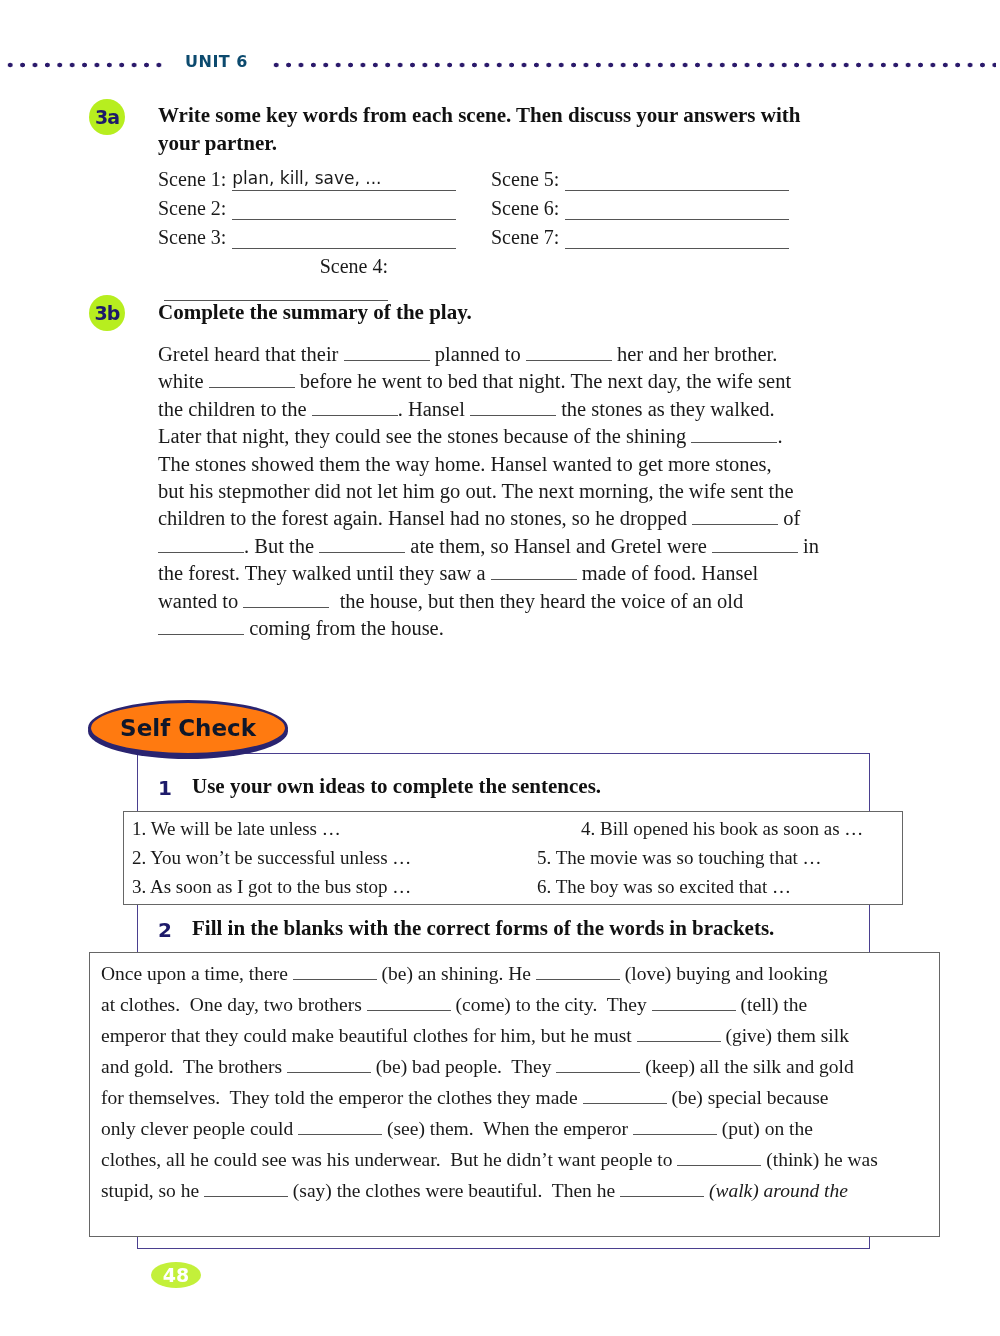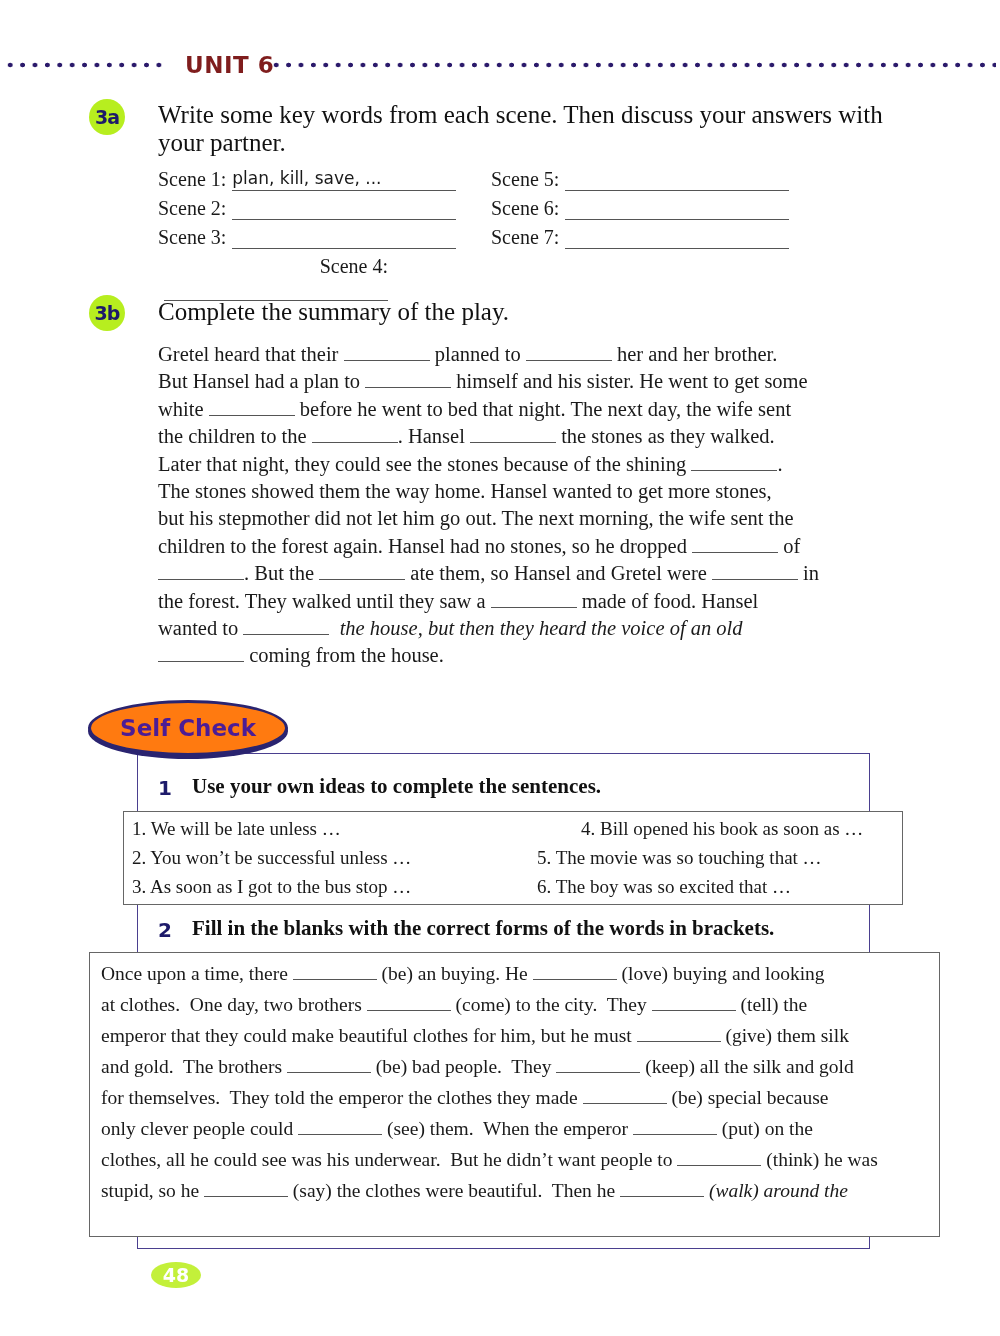--- a/index.html
+++ b/index.html
@@ -4,45 +4,45 @@
 <style>
   html, body { margin:0; padding:0; }
   body { width:1000px; height:1336px; background:#ffffff; position:relative; overflow:hidden;
          font-family:"Liberation Serif","DejaVu Serif",serif; color:#1a1a1a; }
 
   
   .dots { position:absolute; top:62px; height:6px;
           background-image: radial-gradient(circle, #2b1a6b 2.2px, transparent 2.6px);
           background-size:12.4px 6px; background-repeat:repeat-x; }
   .unit-title { position:absolute; left:185px; top:52px; font-family:"DejaVu Sans",sans-serif;
-                font-weight:bold; font-size:23px; color:#7f1d1d; letter-spacing:0.5px; }
+                font-weight:bold; font-size:16px; color:#0c4a6e; letter-spacing:0.5px; }
 
   
   .badge { position:absolute; width:36px; height:36px; border-radius:50%; background:#b7ee1f;
            font-family:"DejaVu Sans",sans-serif; font-weight:bold; font-size:19px; color:#1d1a6a;
            display:flex; align-items:center; justify-content:center; letter-spacing:-1px; }
 
-  .instr { position:absolute; font-weight:normal; font-size:25px; line-height:28px; color:#111; }
+  .instr { position:absolute; font-weight:bold; font-size:21px; line-height:28px; color:#111; }
 
   
   .scene { position:absolute; font-size:20px; display:flex; align-items:flex-end; }
   .scene .lbl { white-space:nowrap; }
   .scene .line { display:inline-block; border-bottom:1.5px solid #555; height:22px; margin-left:6px;
                  font-family:"DejaVu Sans",sans-serif; font-size:17px; line-height:20px; }
 
   
   .para { position:absolute; left:158px; top:341px; width:760px; font-size:20.5px; line-height:27.4px; }
   .para .ln { white-space:nowrap; height:27.4px; }
   .blank { display:inline-block; width:86px; border-bottom:1.3px solid #555; height:18px; vertical-align:baseline; }
 
   
   .selfcheck { position:absolute; left:88px; top:700px; width:200px; height:56px; border-radius:50%;
                background:#ff7a10; border:3px solid #2a2470; box-sizing:border-box;
                display:flex; align-items:center; justify-content:center;
-               font-family:"DejaVu Sans",sans-serif; font-weight:bold; font-size:23px; color:#4c1d95;
+               font-family:"DejaVu Sans",sans-serif; font-weight:bold; font-size:23px; color:#0f172a;
                box-shadow: 0 3px 0 #2a2470; }
   .outer-frame { position:absolute; left:137px; top:753px; width:733px; height:496px;
                  border:1.5px solid #4a3f8f; box-sizing:border-box; }
   .sec-num { position:absolute; font-family:"DejaVu Sans",sans-serif; font-weight:bold; font-size:20px; color:#1d1a6a; }
   .sec-title { position:absolute; font-weight:bold; font-size:21px; color:#111; }
 
   .box1 { position:absolute; left:123px; top:811px; width:780px; height:94px; background:#fff;
           border:1.5px solid #666; box-sizing:border-box; font-size:19px; }
   .box1 .it { position:absolute; white-space:nowrap; }
 
@@ -94,30 +94,29 @@
 </div>
 <div class="scene" style="left:491px;top:226px;">
   <span class="lbl">Scene 7:</span>
   <span class="line" style="width:224px;"></span>
 </div>
 
 <div class="badge" style="left:89px;top:295px;">3b</div>
 <div class="instr" style="left:158px;top:298px;">Complete the summary of the play.</div>
 <div class="para" id="summary">
     <div class="ln"><span style="white-space: pre;">Gretel heard that their </span><span class="blank"></span><span style="white-space: pre;"> planned to </span><span class="blank"></span><span style="white-space: pre;"> her and her brother.</span></div>
-    <div class="ln"><span style="white-space: pre;">But Hansel had a plan to </span><span class="blank"></span><span style="white-space: pre;"> himself and his sister. He went to get some</span></div>
     <div class="ln"><span style="white-space: pre;">white </span><span class="blank"></span><span style="white-space: pre;"> before he went to bed that night. The next day, the wife sent</span></div>
     <div class="ln"><span style="white-space: pre;">the children to the </span><span class="blank"></span><span style="white-space: pre;">. Hansel </span><span class="blank"></span><span style="white-space: pre;"> the stones as they walked.</span></div>
     <div class="ln"><span style="white-space: pre;">Later that night, they could see the stones because of the shining </span><span class="blank"></span><span style="white-space: pre;">.</span></div>
     <div class="ln"><span style="white-space: pre;">The stones showed them the way home. Hansel wanted to get more stones,</span></div>
     <div class="ln"><span style="white-space: pre;">but his stepmother did not let him go out. The next morning, the wife sent the</span></div>
     <div class="ln"><span style="white-space: pre; text-align: right;">children to the forest again. Hansel had no stones, so he dropped </span><span class="blank"></span><span style="white-space: pre;"> of</span></div>
     <div class="ln"><span class="blank"></span><span style="white-space: pre;">. But the </span><span class="blank"></span><span style="white-space: pre;"> ate them, so Hansel and Gretel were </span><span class="blank"></span><span style="white-space: pre;"> in</span></div>
     <div class="ln"><span style="white-space: pre;">the forest. They walked until they saw a </span><span class="blank"></span><span style="white-space: pre;"> made of food. Hansel</span></div>
-    <div class="ln"><span style="white-space: pre;">wanted to </span><span class="blank"></span><span style="white-space: pre; font-style: italic;">  the house, but then they heard the voice of an old</span></div>
+    <div class="ln"><span style="white-space: pre;">wanted to </span><span class="blank"></span><span style="white-space: pre;">  the house, but then they heard the voice of an old</span></div>
     <div class="ln"><span class="blank"></span><span style="white-space: pre;"> coming from the house.</span></div>
   </div>
 
 <div class="outer-frame"></div>
 <div class="selfcheck">Self Check</div>
 
 <div class="sec-num" style="left:158px;top:776px;">1</div>
 <div class="sec-title" style="left:192px;top:774px;">Use your own ideas to complete the sentences.</div>
 
 <div class="box1">
@@ -126,21 +125,21 @@
   <div class="it" style="left:8px;top:64px;">3. As soon as I got to the bus stop …</div>
   <div class="it" style="left:413px;top:6px;margin-left:44px;">4. Bill opened his book as soon as …</div>
   <div class="it" style="left:413px;top:35px;">5. The movie was so touching that …</div>
   <div class="it" style="left:413px;top:64px;">6. The boy was so excited that …</div>
 </div>
 
 <div class="sec-num" style="left:158px;top:918px;">2</div>
 <div class="sec-title" style="left:192px;top:916px;">Fill in the blanks with the correct forms of the words in brackets.</div>
 
 <div class="box2" id="story">
-    <div class="ln"><span style="white-space: pre;">Once upon a time, there </span><span class="blank"></span><span style="white-space: pre;"> (be) an buying. He </span><span class="blank"></span><span style="white-space: pre;"> (love) buying and looking</span></div>
+    <div class="ln"><span style="white-space: pre;">Once upon a time, there </span><span class="blank"></span><span style="white-space: pre;"> (be) an shining. He </span><span class="blank"></span><span style="white-space: pre;"> (love) buying and looking</span></div>
     <div class="ln"><span style="white-space: pre;">at clothes.  One day, two brothers </span><span class="blank"></span><span style="white-space: pre;"> (come) to the city.  They </span><span class="blank"></span><span style="white-space: pre;"> (tell) the</span></div>
     <div class="ln"><span style="white-space: pre;">emperor that they could make beautiful clothes for him, but he must </span><span class="blank"></span><span style="white-space: pre;"> (give) them silk</span></div>
     <div class="ln"><span style="white-space: pre;">and gold.  The brothers </span><span class="blank"></span><span style="white-space: pre;"> (be) bad people.  They </span><span class="blank"></span><span style="white-space: pre;"> (keep) all the silk and gold</span></div>
     <div class="ln"><span style="white-space: pre;">for themselves.  They told the emperor the clothes they made </span><span class="blank"></span><span style="white-space: pre;"> (be) special because</span></div>
     <div class="ln"><span style="white-space: pre;">only clever people could </span><span class="blank"></span><span style="white-space: pre;"> (see) them.  When the emperor </span><span class="blank"></span><span style="white-space: pre;"> (put) on the</span></div>
     <div class="ln"><span style="white-space: pre;">clothes, all he could see was his underwear.  But he didn’t want people to </span><span class="blank"></span><span style="white-space: pre;"> (think) he was</span></div>
     <div class="ln"><span style="white-space: pre;">stupid, so he </span><span class="blank"></span><span style="white-space: pre; text-align: center;"> (say) the clothes were beautiful.  Then he </span><span class="blank"></span><span style="white-space: pre; font-style: italic;"> (walk) around the</span></div>
   </div>
 
 <div class="page-num">48</div>

